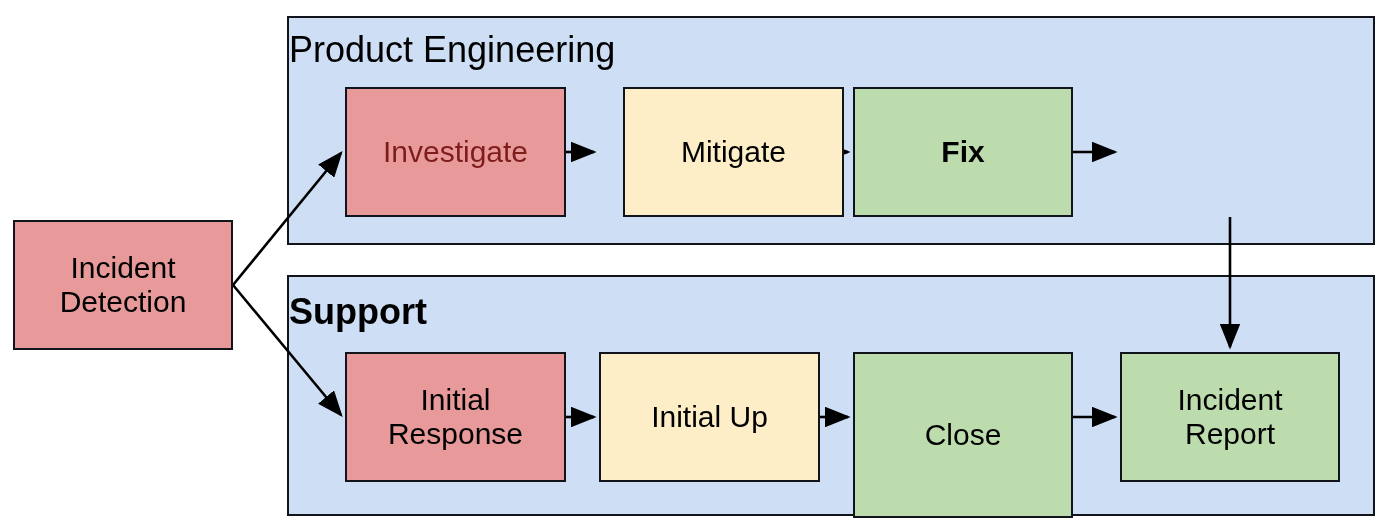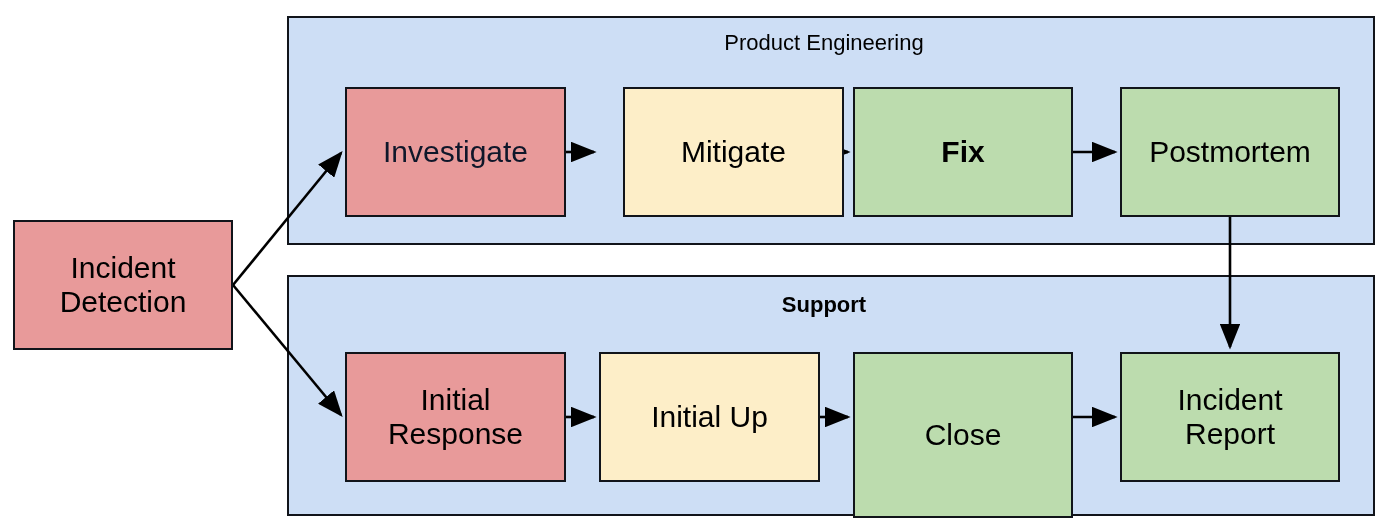--- a/index.html
+++ b/index.html
@@ -19,22 +19,22 @@
   }
   .lane {
     position: absolute;
     box-sizing: border-box;
     border: 2px solid #11141a;
   }
   .lane-title {
     position: absolute;
     left: 0;
     right: 14px;
-    text-align: center;
-    font-size: 22px;
+    text-align: left;
+    font-size: 36px;
     color: #000000;
     line-height: 1;
     white-space: nowrap;
   }
   .node {
     position: absolute;
     box-sizing: border-box;
     border: 2px solid #11141a;
     display: flex;
     align-items: center;
@@ -84,35 +84,32 @@
         <path d="M 820 417 L 848 417" marker-end="url(#arrowhead)"></path>
         <path d="M 1073 417 L 1115 417" marker-end="url(#arrowhead)"></path>
       </g>
   </svg>
 
   <div class="node" id="node-incident-detection" style="left: 13px; top: 220px; width: 220px; height: 130px; background: rgb(232, 154, 154); border-color: rgb(17, 20, 26); color: rgb(0, 0, 0);">
     <span>Incident
 Detection</span>
   </div>
 
-  <div class="node" id="node-investigate" style="left: 345px; top: 87px; width: 221px; height: 130px; background: rgb(232, 154, 154); border-color: rgb(17, 20, 26); color: #0f172a;">
+  <div class="node" id="node-investigate" style="left: 345px; top: 87px; width: 221px; height: 130px; background: rgb(232, 154, 154); border-color: rgb(17, 20, 26); color: #7f1d1d;">
     <span>Investigate</span>
   </div>
 
   <div class="node" id="node-mitigate" style="left: 599px; top: 87px; width: 221px; height: 130px; background: rgb(253, 238, 200); border-color: rgb(17, 20, 26); color: rgb(0, 0, 0); margin-left: 24px;">
     <span>Mitigate</span>
   </div>
 
   <div class="node" id="node-fix" style="left: 853px; top: 87px; width: 220px; height: 130px; background: rgb(188, 220, 174); border-color: rgb(17, 20, 26); color: rgb(0, 0, 0); font-weight: bold;">
     <span>Fix</span>
   </div>
 
-  <div class="node" id="node-postmortem" style="left: 1120px; top: 87px; width: 220px; height: 130px; background: rgb(188, 220, 174); border-color: rgb(17, 20, 26); color: rgb(0, 0, 0);">
-    <span>Postmortem</span>
-  </div>
 
   <div class="node" id="node-initial-response" style="left: 345px; top: 352px; width: 221px; height: 130px; background: rgb(232, 154, 154); border-color: rgb(17, 20, 26); color: rgb(0, 0, 0);">
     <span>Initial
 Response</span>
   </div>
 
   <div class="node" id="node-follow-up" style="left: 599px; top: 352px; width: 221px; height: 130px; background: rgb(253, 238, 200); border-color: rgb(17, 20, 26); color: rgb(0, 0, 0);">
     <span>Initial Up</span>
   </div>
 

